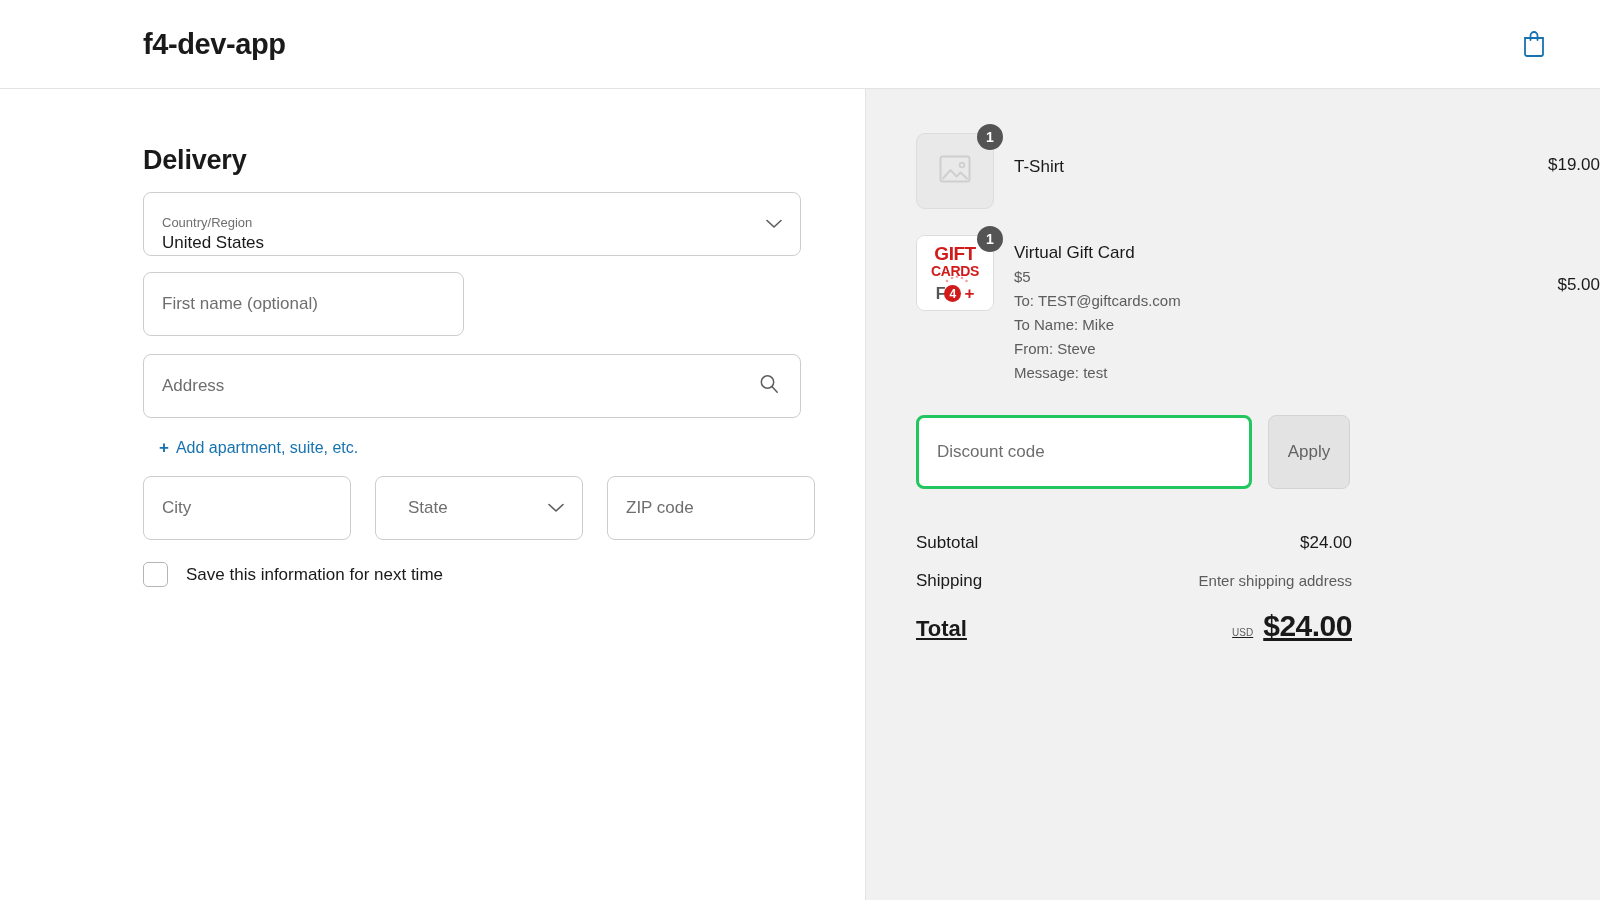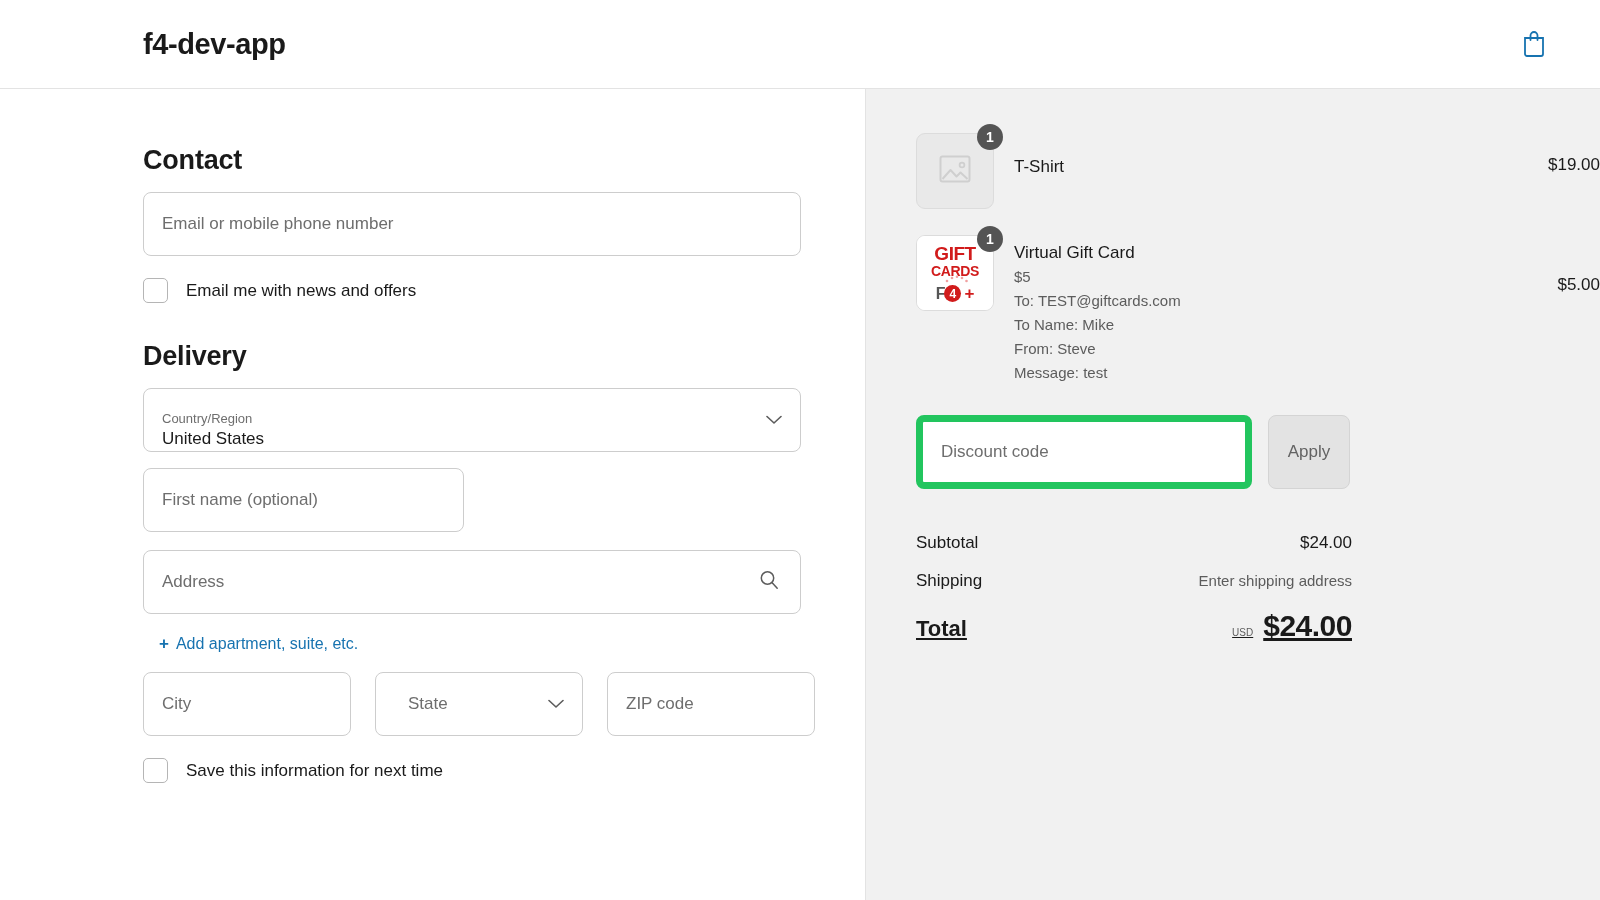--- a/index.html
+++ b/index.html
@@ -211,21 +211,21 @@
   }
 
   .discount-row {
     display: flex;
     gap: 16px;
     margin-top: 30px;
     margin-bottom: 44px;
   }
   .discount-input {
     width: 336px; height: 74px;
-    border: 7px solid #22c55e;
+    border: 3px solid #22c55e;
     border-radius: 8px;
     background: #ffffff;
     display: flex; align-items: center;
     padding: 0 18px;
     font-size: 17px; color: #6e6e6e;
   }
   .apply-btn {
     width: 82px; height: 74px;
     border: 1px solid #d4d4d4;
     border-radius: 8px;
@@ -267,30 +267,20 @@
           <path d="M9.5 11V6.5a3.5 3.5 0 0 1 7 0V11" stroke="#1773b0" stroke-width="1.8" fill="none" stroke-linecap="round"></path>
         </svg>
       </span>
     </button>
   </div>
 
   <div class="body-split">
 
     <div class="form-pane">
 
-      <div class="section">
-        <div class="section-title">Contact</div>
-        <div class="field">
-          <span class="ph">Email or mobile phone number</span>
-        </div>
-        <div class="checkbox-row">
-          <div class="cbox"></div>
-          <span class="cbox-label">Email me with news and offers</span>
-        </div>
-      </div>
 
       <div class="section">
         <div class="section-title">Delivery</div>
 
         <div class="field floating">
           <span class="flabel">Country/Region</span>
           <span class="fvalue">United States</span>
           <span class="chevron">
             <svg width="16" height="10" viewBox="0 0 16 10">
                 <path d="M1 1.5L8 8l7-6.5" stroke="#5c5c5c" stroke-width="1.6" fill="none" stroke-linecap="round" stroke-linejoin="round"></path>

